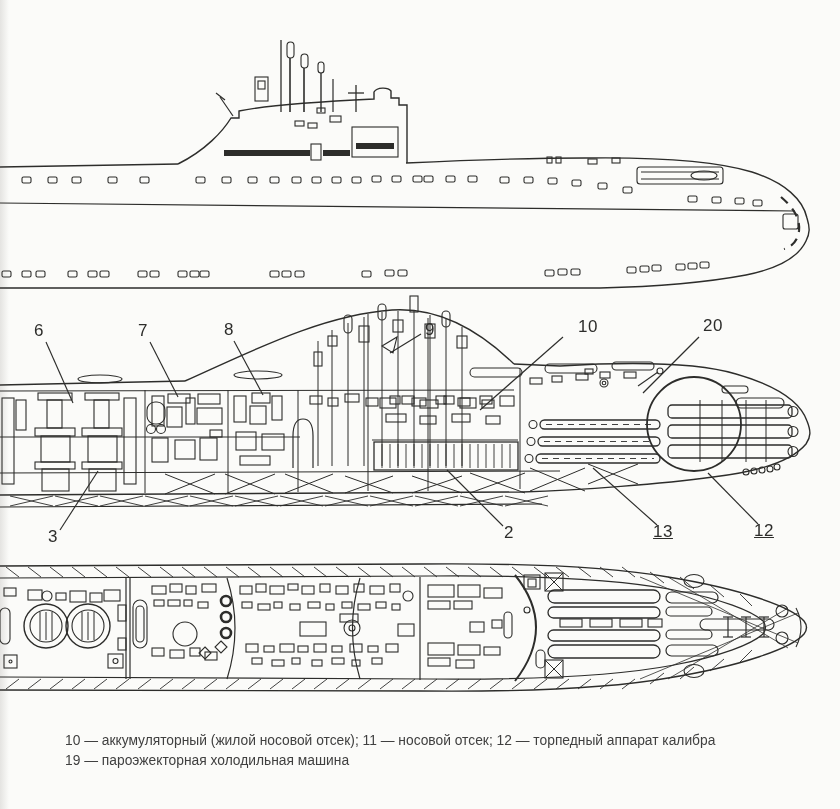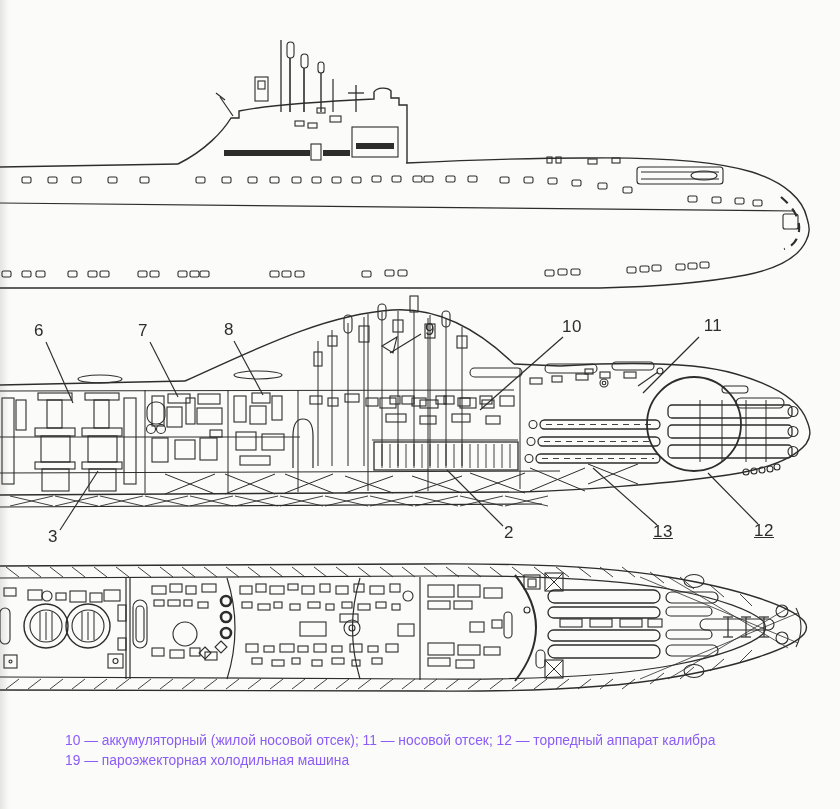--- a/index.html
+++ b/index.html
@@ -12,21 +12,21 @@
   .edge-shadow{position:absolute;left:0;top:0;width:9px;height:100%;
     background:linear-gradient(90deg,rgba(90,85,80,.14),rgba(0,0,0,0));}
   #art{position:absolute;left:0;top:0;}
   .callout{
     position:absolute;transform:translate(-50%,-50%);
     font-size:17px;letter-spacing:.5px;color:#2d2d2b;
     font-family:"Liberation Sans",sans-serif;
   }
   .caption{
     position:absolute;left:65px;top:731px;width:752px;
-    font-size:13.8px;line-height:19.6px;color:#8b5cf6;
+    font-size:13.8px;line-height:19.6px;color:#404040;
   }
   .caption div{white-space:nowrap;}
 </style>
 </head>
 <body>
 
 <div class="page">
   <svg id="art" width="840" height="809" viewBox="0 0 840 809">
     <g id="v1">
       <g id="v1-hull">
@@ -568,22 +568,22 @@
         <line x1="657" y1="525" x2="593" y2="468" stroke="#2d2d2b" stroke-width="1.15"></line>
         <line x1="758" y1="524" x2="708" y2="473" stroke="#2d2d2b" stroke-width="1.15"></line>
       </g>
   </svg>
 
   <div id="callouts">
       <div class="callout" style="left: 39px; top: 331px;">6</div>
       <div class="callout" style="left: 143px; top: 331px;">7</div>
       <div class="callout" style="left: 229px; top: 330px;">8</div>
       <div class="callout" style="left: 430px; top: 330px;">9</div>
-      <div class="callout" style="left: 572px; top: 327px;">10</div>
-      <div class="callout" style="left: 713px; top: 326px;">11</div>
+      <div class="callout" style="left: 588px; top: 327px;">10</div>
+      <div class="callout" style="left: 713px; top: 326px;">20</div>
       <div class="callout" style="left: 53px; top: 537px;">3</div>
       <div class="callout" style="left: 509px; top: 533px;">2</div>
       <div class="callout" style="left: 663px; top: 532px; text-decoration: underline;">13</div>
       <div class="callout" style="left: 764px; top: 531px; text-decoration: underline;">12</div>
     </div>
 
   <div class="caption">
     <div>10 — аккумуляторный (жилой носовой отсек); 11 — носовой отсек; 12 — торпедный аппарат калибра</div>
     <div>19 — пароэжекторная холодильная машина</div>
   </div>

